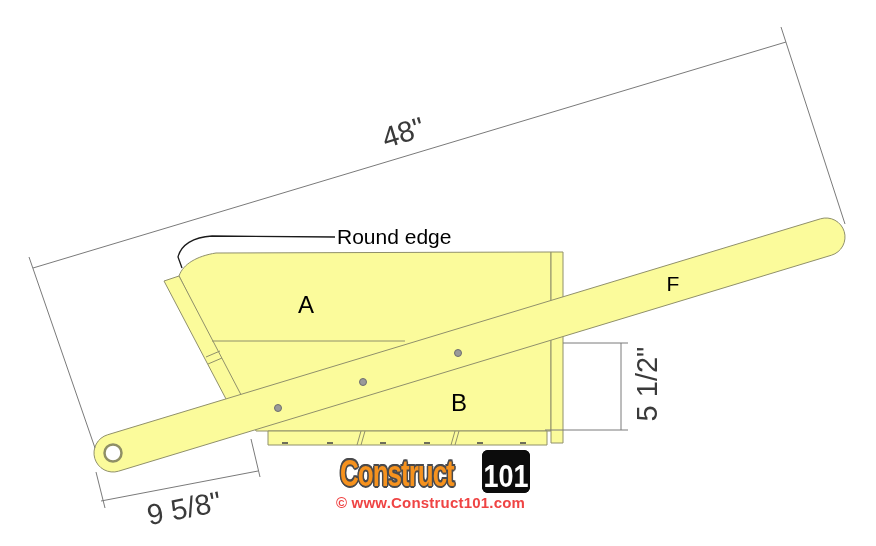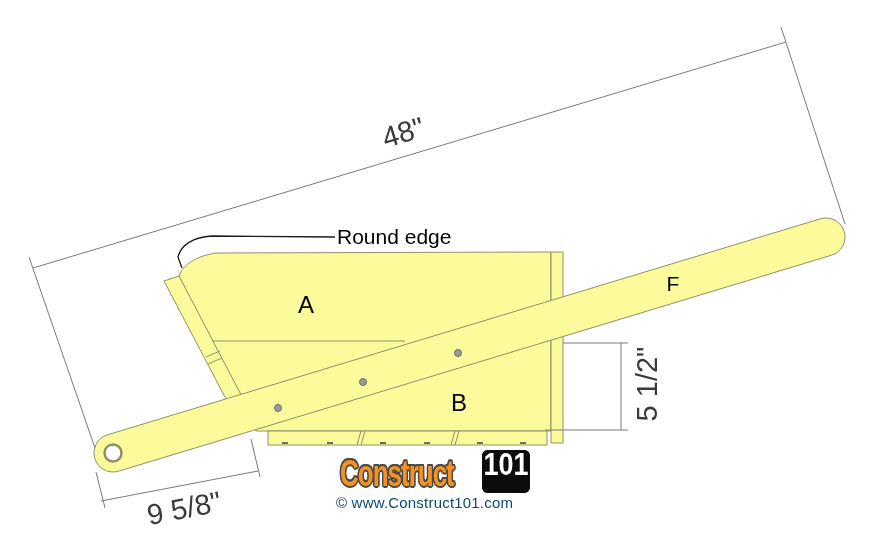--- a/index.html
+++ b/index.html
@@ -35,28 +35,28 @@
     transform:scaleY(1.45);transform-origin:left top;
     text-shadow:
       -1.5px 0 #4a4a4c, 1.5px 0 #4a4a4c, 0 -1.5px #4a4a4c, 0 1.5px #4a4a4c,
       -1px -1px #4a4a4c, 1px -1px #4a4a4c, -1px 1px #4a4a4c, 1px 1px #4a4a4c;
     white-space:nowrap;
   }
   .logo-badge{
     position:absolute;left:482px;top:450px;
     width:48px;height:43px;
     background:#0c0c0c;border-radius:6px;
-    display:flex;align-items:flex-start;justify-content:center;
+    display:flex;align-items:flex-end;justify-content:center;
     color:#ffffff;font-weight:bold;font-size:27px;letter-spacing:0;
     box-shadow:inset 0 0 0 1px #0c0c0c;
   }
   .logo-badge span{transform:scaleY(1.15);}
   .logo-url{
     position:absolute;left:336px;top:494px;
-    font-size:15px;font-weight:normal;color:#0c4a6e;
+    font-size:15px;font-weight:bold;color:#ef4444;
     letter-spacing:0.2px;white-space:nowrap;
   }
 </style>
 </head>
 <body>
 
 <div id="stage">
 
   <svg id="drawing" width="876" height="546" viewBox="0 0 876 546">
 

